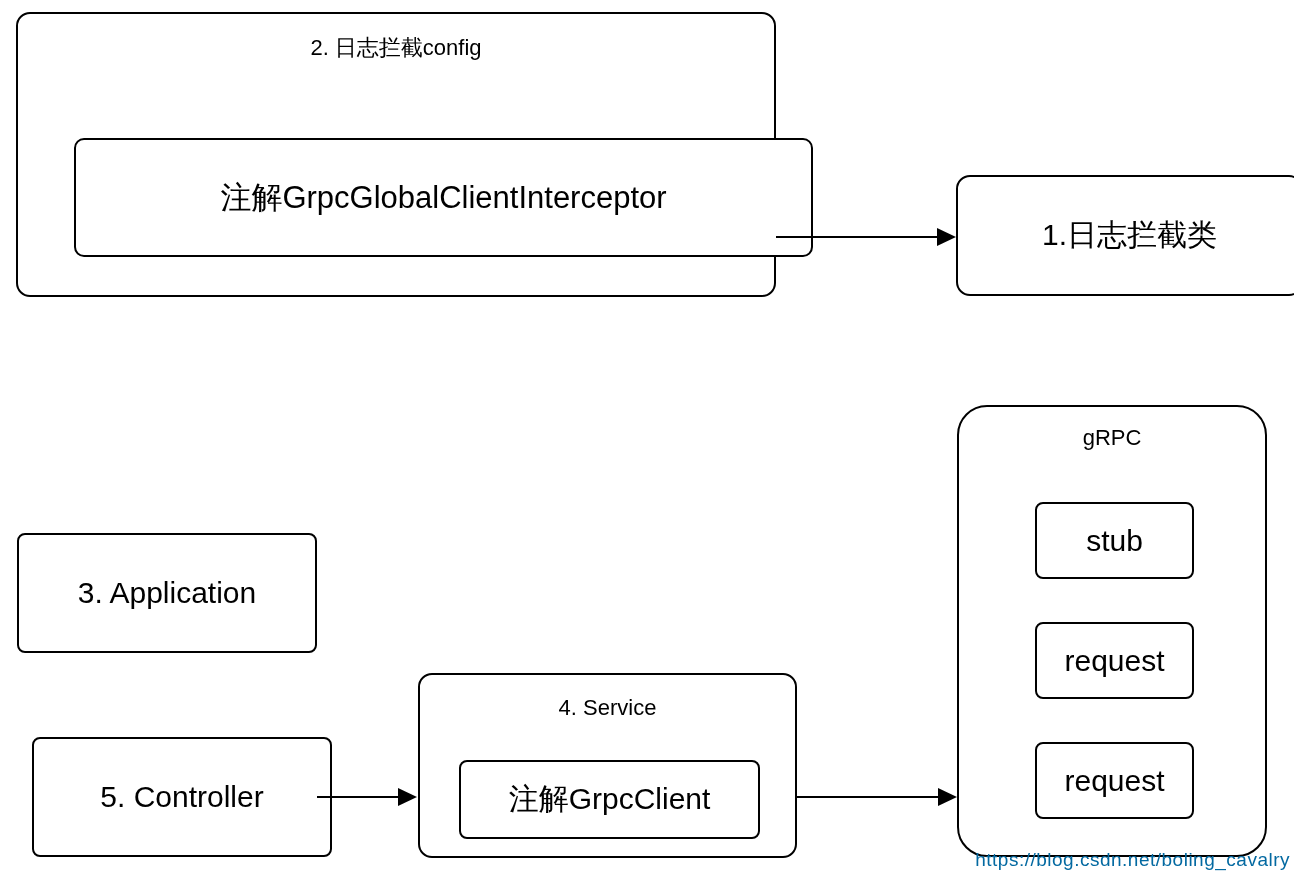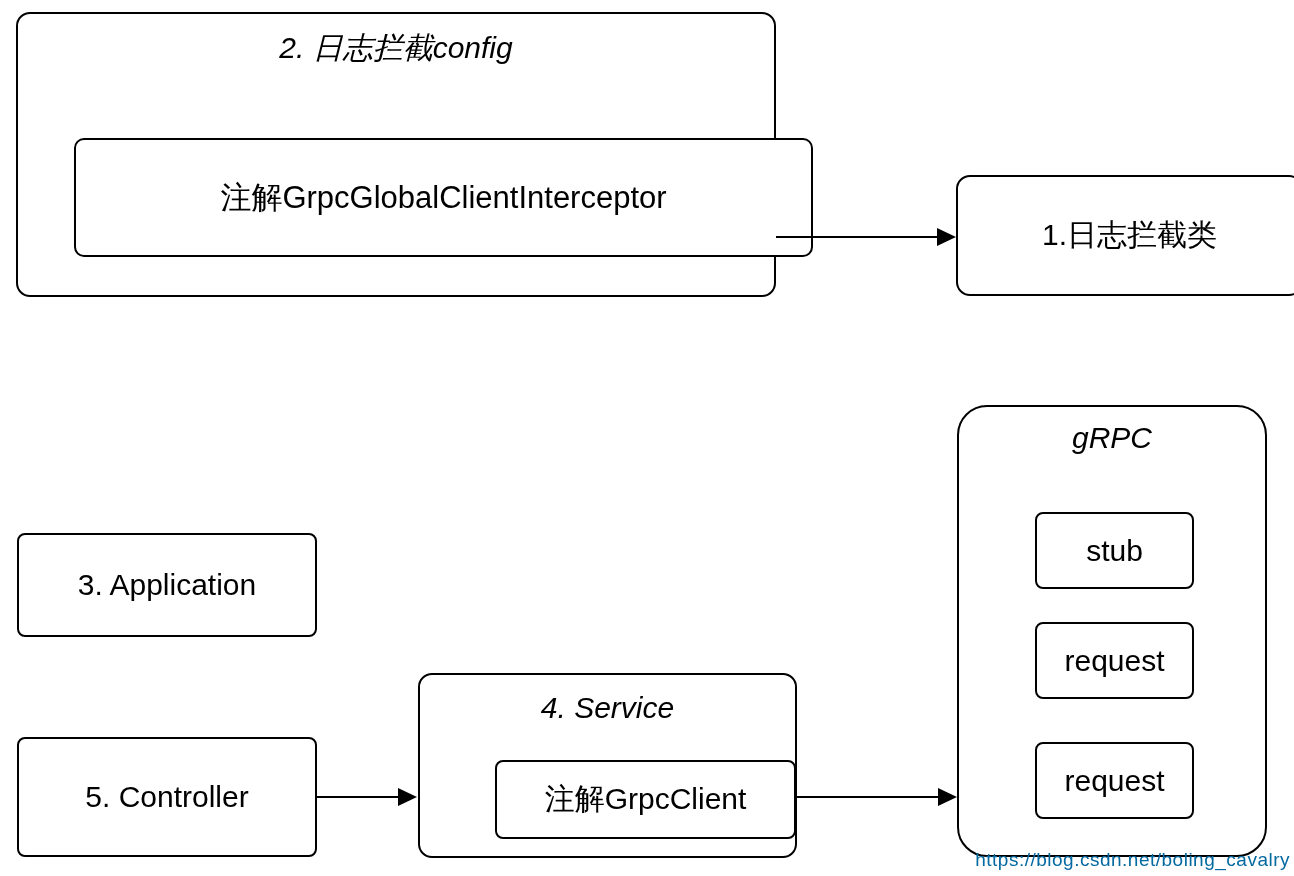--- a/index.html
+++ b/index.html
@@ -21,23 +21,22 @@
   .rounded-lg { border-radius: 14px; }
   .rounded-md { border-radius: 10px; }
   .rounded-sm { border-radius: 8px; }
   .flex-center {
     display: flex;
     align-items: center;
     justify-content: center;
   }
   .box-title {
     text-align: center;
-    font-size: 30px;
+    font-size: 22px;
     line-height: 36px;
-    font-style: italic;
   }
   .label-30 { font-size: 30px; }
   .label-31 { font-size: 31px; }
   .arrow-line {
     position: absolute;
     height: 2px;
     background: #000000;
   }
   .arrow-head {
     position: absolute;
@@ -56,31 +55,31 @@
     letter-spacing: 0.5px;
   }
 
   
   #box-config   { left: 16px;  top: 12px;  width: 760px; height: 285px; }
   #box-config .box-title { padding-top: 16px; }
   #box-config-inner { left: 56px; top: 124px; width: 739px; height: 119px; }
 
   #box-logclass { left: 956px; top: 175px; width: 347px; height: 121px; }
 
-  #box-application { left: 17px; top: 533px; width: 300px; height: 104px; }
-  #box-controller  { left: 17px; top: 737px; width: 300px; height: 120px; }
+  #box-application { left: 17px; top: 533px; width: 300px; height: 120px; }
+  #box-controller  { left: 32px; top: 737px; width: 300px; height: 120px; }
 
   #box-service  { left: 418px; top: 673px; width: 379px; height: 185px; }
   #box-service .box-title { padding-top: 15px; }
-  #box-service-inner { left: 39px; top: 85px; width: 301px; height: 79px; margin-left: 36px; }
+  #box-service-inner { left: 39px; top: 85px; width: 301px; height: 79px; }
 
   #box-grpc { left: 957px; top: 405px; width: 310px; height: 452px; border-radius: 30px; }
   #box-grpc .box-title { padding-top: 13px; }
   .grpc-item { left: 76px; width: 159px; height: 77px; }
-  #grpc-item-0 { top: 105px; }
+  #grpc-item-0 { top: 95px; }
   #grpc-item-1 { top: 215px; }
   #grpc-item-2 { top: 335px; }
 
   #arrow1-line { left: 776px; top: 236px; width: 163px; }
   #arrow1-head { left: 937px; top: 228px; }
 
   #arrow2-line { left: 317px; top: 796px; width: 82px;  }
   #arrow2-head { left: 398px; top: 788px; }
 
   #arrow3-line { left: 797px; top: 796px; width: 142px; }

